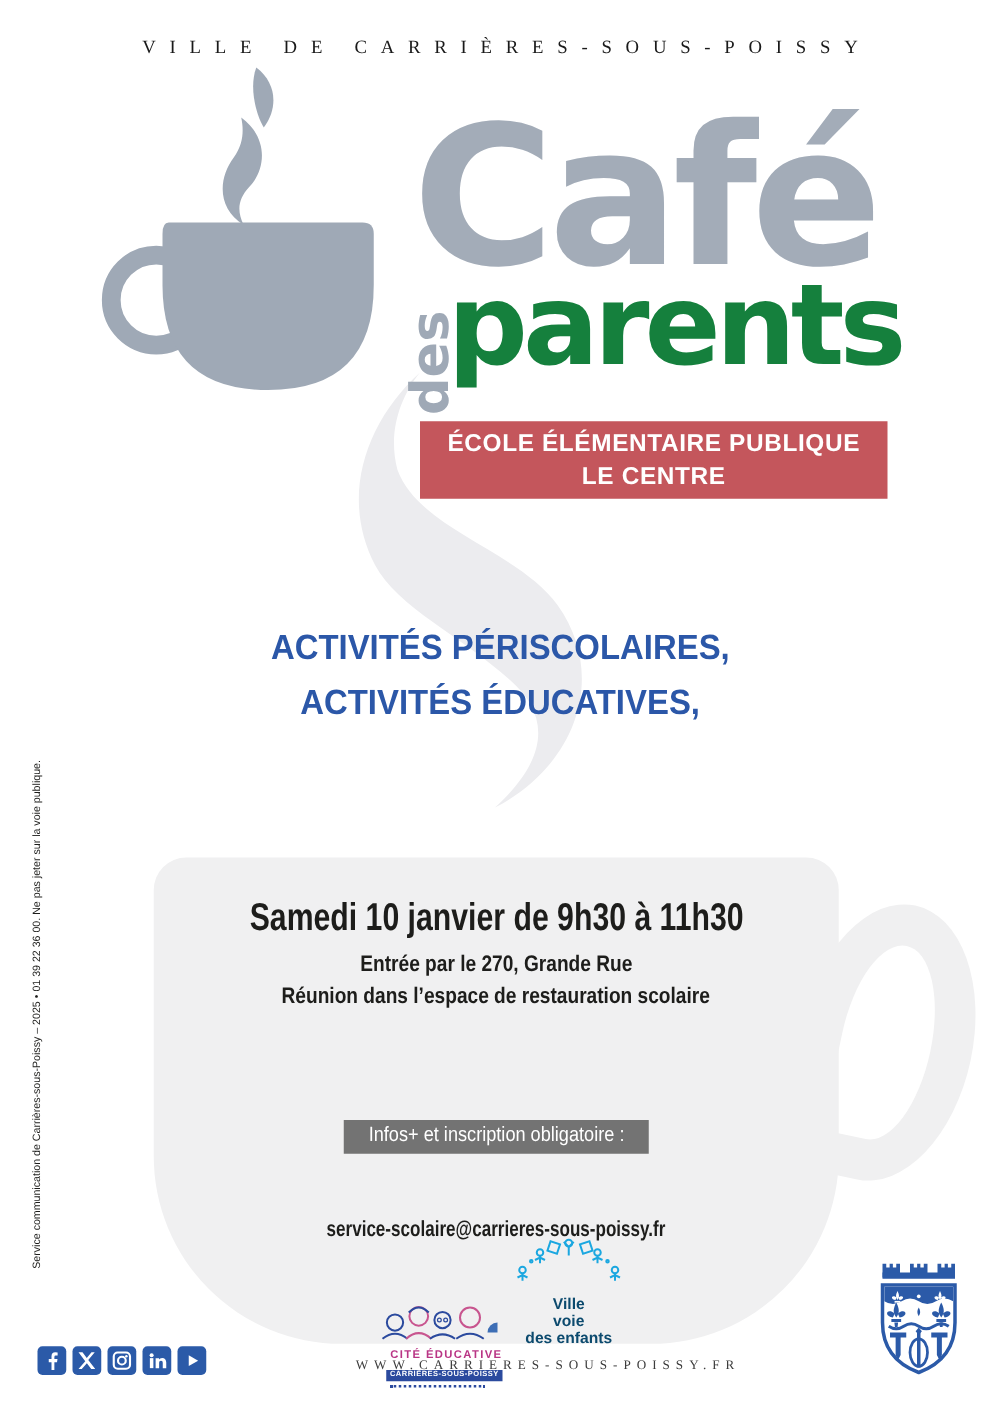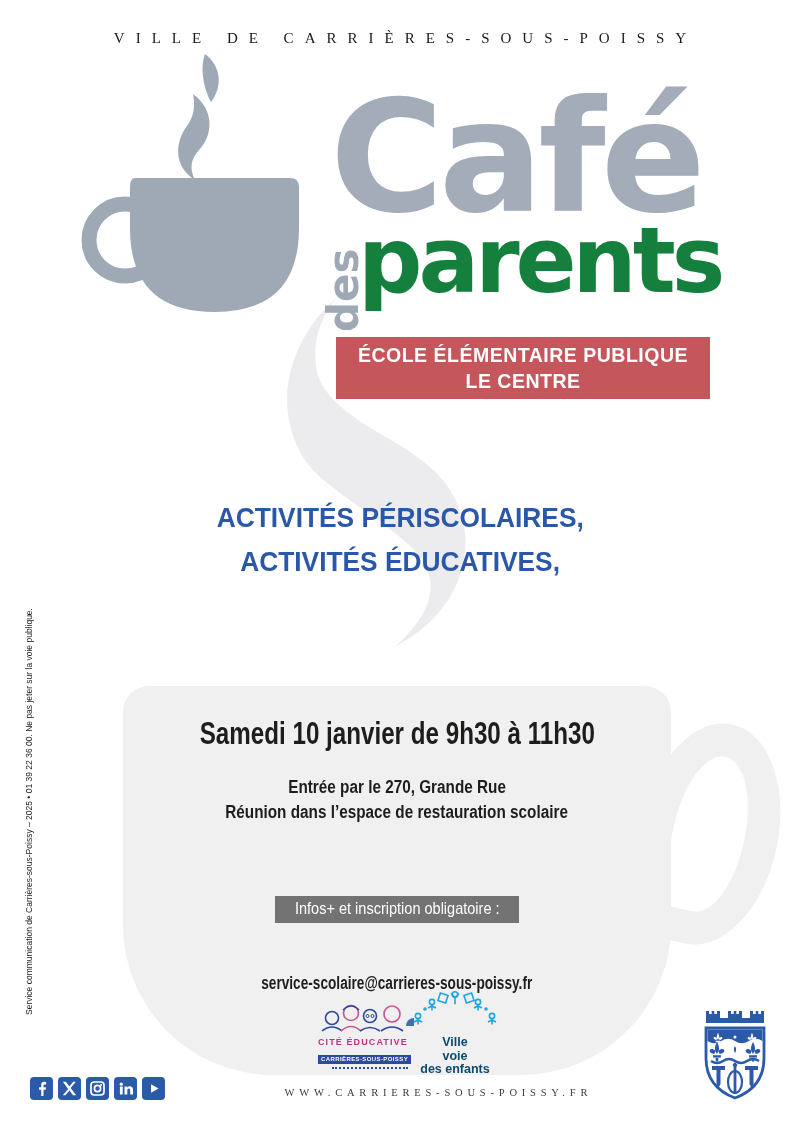--- a/index.html
+++ b/index.html
@@ -42,30 +42,30 @@
   .cup-handle{position:absolute;left:640px;top:722px;width:72px;height:158px;
               border:33px solid #f0f0f1;border-radius:50% 50% 50% 0;
               transform:rotate(12deg);box-sizing:content-box;}
 
   .cond78{display:inline-block;transform:scaleX(0.78);}
   .cond85{display:inline-block;transform:scaleX(0.85);}
   .cond88{display:inline-block;transform:scaleX(0.88);}
 
   .event-date{position:absolute;left:123px;top:716px;width:548px;text-align:center;
               font-weight:bold;font-size:31px;color:#1d1d1b;white-space:nowrap;}
-  .event-place{position:absolute;left:123px;top:775px;width:548px;text-align:center;
+  .event-place{position:absolute;left:123px;top:759px;width:548px;text-align:center;
                font-weight:bold;font-size:18px;line-height:25px;color:#1d1d1b;white-space:nowrap;}
   .info-line{position:absolute;left:123px;top:896px;width:548px;text-align:center;}
   .info-badge{display:inline-block;background:#737373;color:#ffffff;font-size:16.5px;
               padding:3px 6px 5px;white-space:nowrap;}
   .email{position:absolute;left:123px;top:929px;width:548px;text-align:center;
          font-weight:bold;font-size:17.5px;color:#1d1d1b;white-space:nowrap;margin-top:44px;}
 
   
-  .cite-logo{position:absolute;left:298px;top:998px;width:104px;text-align:left;margin-left:20px;}
+  .cite-logo{position:absolute;left:298px;top:1038px;width:104px;text-align:right;}
   .cite-title{font-size:9px;font-weight:bold;letter-spacing:1.1px;color:#b93585;margin-top:1px;}
   .cite-sub{display:inline-block;background:#2b4a9e;color:#ffffff;font-size:6px;font-weight:bold;
             letter-spacing:0.4px;padding:1.5px 3px;margin-top:1px;}
   .cite-dots{width:76px;margin:2px auto 0;border-top:2px dotted #2b4a9e;}
 
   .vae-logo{position:absolute;left:405px;top:990px;width:100px;text-align:center;color:#0c4a6e;}
   .vae-text div{font-size:12.5px;font-weight:bold;line-height:13.5px;}
 
   .crest{position:absolute;left:702px;top:1004px;}
 

